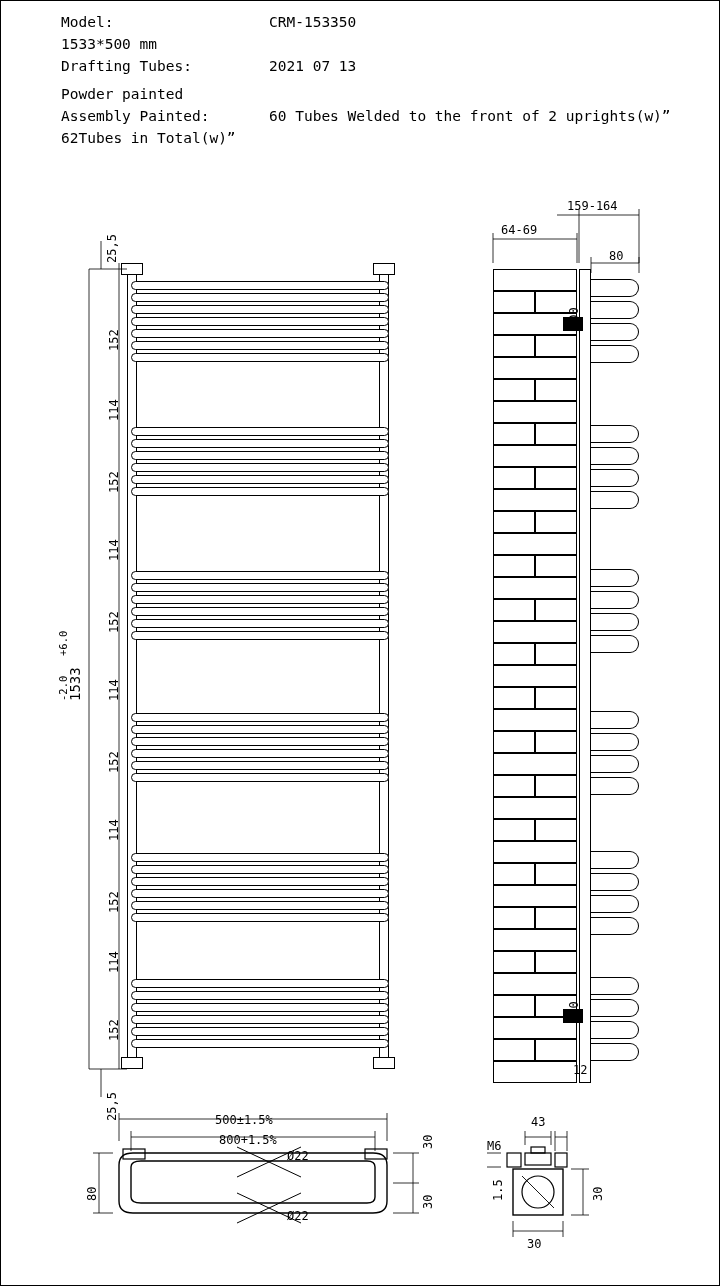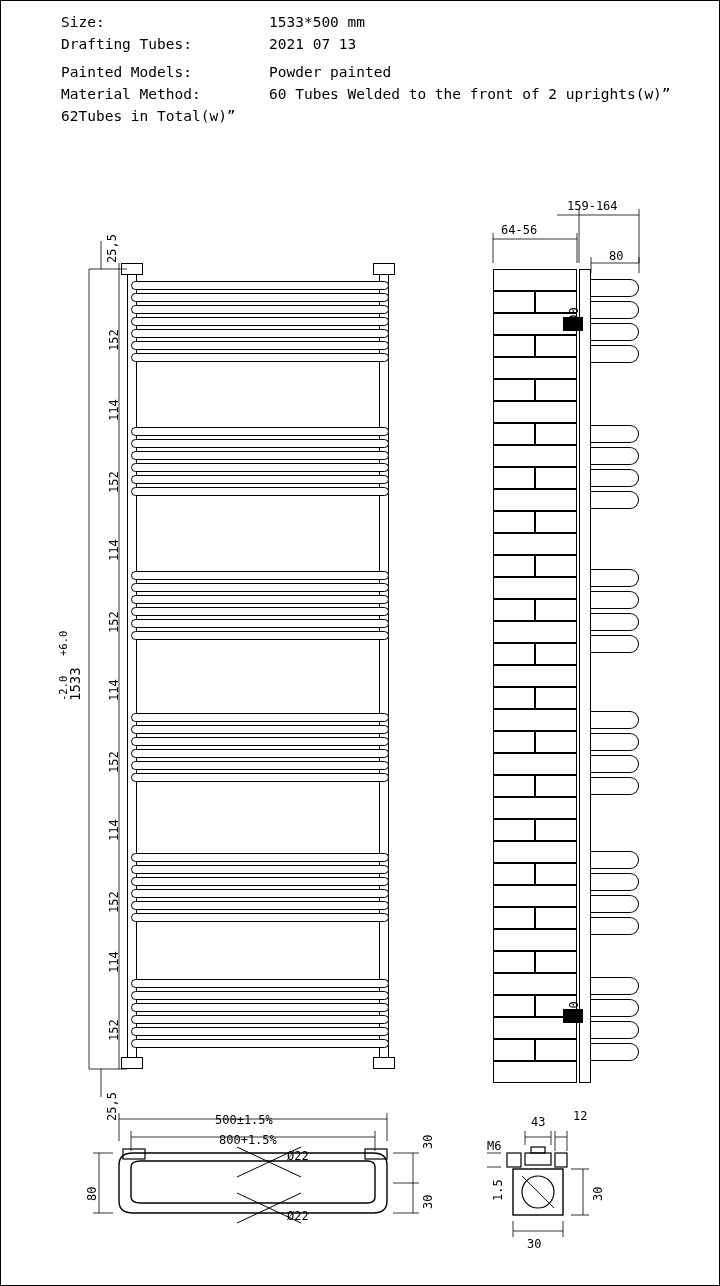--- a/index.html
+++ b/index.html
@@ -20,34 +20,36 @@
   .ubar{position:absolute;border:1.2px solid #000;box-sizing:border-box;background:#fff;border-radius:0 9px 9px 0;border-left:none;}
   svg.ov{position:absolute;left:0;top:0;width:720px;height:1286px;overflow:visible;pointer-events:none;}
 </style>
 </head>
 <body>
 
 <div class="page">
 
   <div class="spec">
     <div class="row">
-      <span class="lbl">Size:</span>
+      <span class="lbl">Model:</span>
+      <span class="val">CRM-153350</span>
+    </div>
+    <div class="row">
       <span class="val">1533*500 mm</span>
     </div>
     <div class="row">
       <span class="lbl">Drafting Tubes:</span>
       <span class="val">2021 07 13</span>
     </div>
     <div style="height:6px"></div>
     <div class="row">
-      <span class="lbl">Painted Models:</span>
       <span class="val">Powder painted</span>
     </div>
     <div class="row">
-      <span class="lbl">Material Method:</span>
+      <span class="lbl">Assembly Painted:</span>
       <span class="val">60 Tubes Welded to the front of 2 uprights(w)”</span>
     </div>
     <div class="cont">62Tubes in Total(w)”</div>
   </div>
 
   <div class="post" style="left:126px;top:270px;width:10px;height:790px;"></div>
   <div class="post" style="left:378px;top:270px;width:10px;height:790px;"></div>
 
   <div class="post" style="left:120px;top:262px;width:22px;height:12px;"></div>
   <div class="post" style="left:372px;top:262px;width:22px;height:12px;"></div>
@@ -209,21 +211,21 @@
     <div class="ubar" style="left:590px;top:976px;width:48px;height:18px;"></div>
     <div class="ubar" style="left:590px;top:998px;width:48px;height:18px;"></div>
     <div class="ubar" style="left:590px;top:1020px;width:48px;height:18px;"></div>
     <div class="ubar" style="left:590px;top:1042px;width:48px;height:18px;"></div>
   </div>
 
   <div class="post" style="left:562px;top:316px;width:20px;height:14px;background:#000;"></div>
   <div class="post" style="left:562px;top:1008px;width:20px;height:14px;background:#000;"></div>
 
   <div class="dim" style="left:566px;top:198px;">159-164</div>
-  <div class="dim" style="left:500px;top:222px;">64-56</div>
+  <div class="dim" style="left:500px;top:222px;">64-69</div>
   <div class="dim" style="left:608px;top:248px;">80</div>
   <div class="dim rot" style="left:566px;top:328px;">100</div>
   <div class="dim rot" style="left:566px;top:1022px;">100</div>
 
   <div>
     <svg class="ov">
 
       <path d="M118 1164 Q118 1152 132 1152 L372 1152 Q386 1152 386 1164 L386 1200 Q386 1212 372 1212 L132 1212 Q118 1212 118 1200 Z" fill="none" stroke="#000" stroke-width="1.4"></path>
 
       <path d="M130 1166 Q130 1160 140 1160 L366 1160 Q374 1160 374 1166 L374 1196 Q374 1202 366 1202 L140 1202 Q130 1202 130 1196 Z" fill="none" stroke="#000" stroke-width="1.4"></path>
@@ -301,20 +303,20 @@
       <line x1="570" y1="1168" x2="588" y2="1168" stroke="#000" stroke-width="0.8"></line>
       <line x1="570" y1="1214" x2="588" y2="1214" stroke="#000" stroke-width="0.8"></line>
       <line x1="582" y1="1168" x2="582" y2="1214" stroke="#000" stroke-width="0.8"></line>
       <line x1="512" y1="1220" x2="512" y2="1236" stroke="#000" stroke-width="0.8"></line>
       <line x1="562" y1="1220" x2="562" y2="1236" stroke="#000" stroke-width="0.8"></line>
       <line x1="512" y1="1230" x2="562" y2="1230" stroke="#000" stroke-width="0.8"></line>
       <line x1="500" y1="1152" x2="486" y2="1152" stroke="#000" stroke-width="0.8"></line>
       <line x1="500" y1="1166" x2="486" y2="1166" stroke="#000" stroke-width="0.8"></line>
     </svg>
     <div class="dim" style="left:530px;top:1114px;">43</div>
-    <div class="dim" style="left:572px;top:1108px;">12</div>
+    <div class="dim" style="left:572px;top:1062px;">12</div>
     <div class="dim" style="left:486px;top:1138px;">M6</div>
     <div class="dim rot" style="left:490px;top:1200px;">1.5</div>
     <div class="dim rot" style="left:590px;top:1200px;">30</div>
     <div class="dim" style="left:526px;top:1236px;">30</div>
   </div>
 
 </div>
 
 </body></html>

